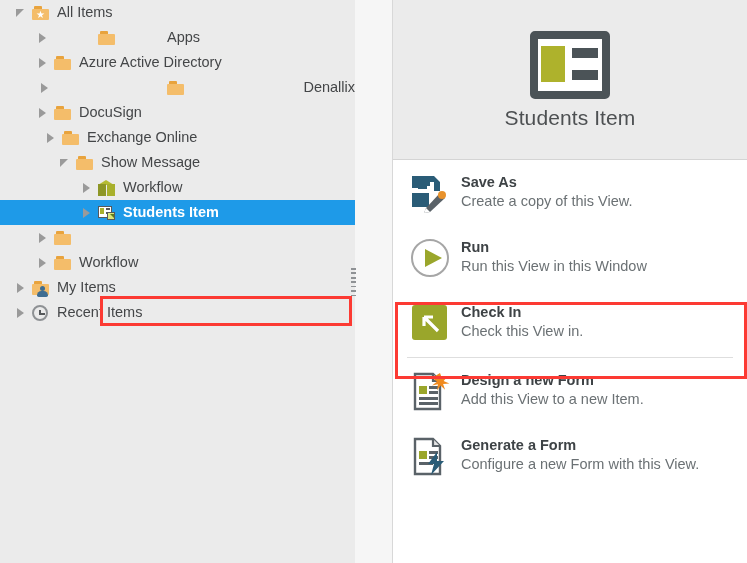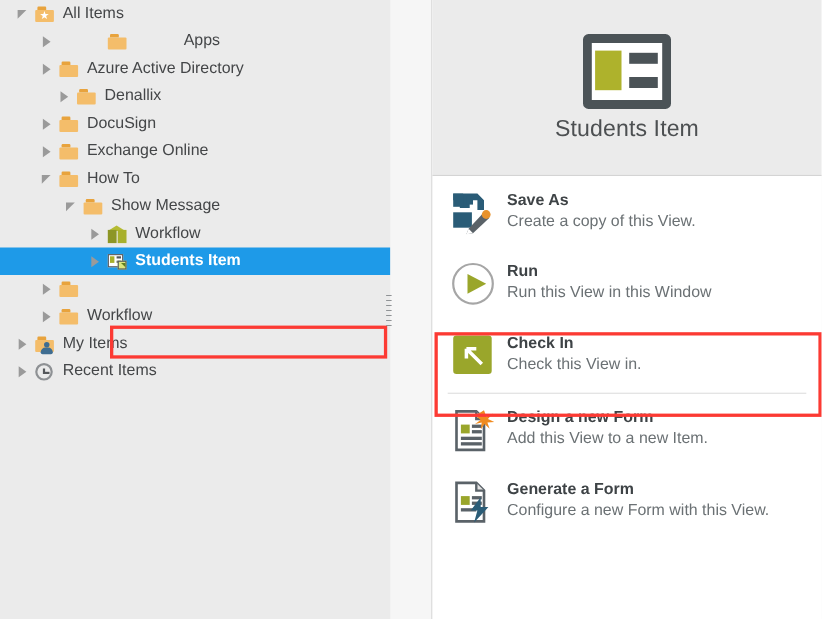--- a/index.html
+++ b/index.html
@@ -438,59 +438,49 @@
         <div class="tree-row" style="padding-left: 34px;">
           <span class="twisty collapsed"></span>
           <span class="ticon">
             <span class="ic-folder">
               <span class="tab"></span>
               <span class="body"></span>
             </span>
           </span>
           <span class="tlabel">Azure Active Directory</span>
         </div>
-        <div class="tree-row" style="padding-left: 50px;">
+        <div class="tree-row" style="padding-left: 36px; justify-content: space-between;">
           <span class="twisty collapsed"></span>
           <span class="ticon">
             <span class="ic-folder">
               <span class="tab"></span>
               <span class="body"></span>
             </span>
           </span>
           <span class="tlabel">Denallix</span>
         </div>
         <div class="tree-row" style="padding-left: 34px;">
           <span class="twisty collapsed"></span>
           <span class="ticon">
             <span class="ic-folder">
               <span class="tab"></span>
               <span class="body"></span>
             </span>
           </span>
           <span class="tlabel">DocuSign</span>
         </div>
-        <div class="tree-row" style="padding-left: 34px;">
+        <div class="tree-row" style="padding-left: 34px; margin-left: 8px;">
           <span class="twisty collapsed"></span>
           <span class="ticon">
             <span class="ic-folder">
               <span class="tab"></span>
               <span class="body"></span>
             </span>
           </span>
           <span class="tlabel">Exchange Online</span>
-        </div>
-        <div class="tree-row" style="padding-left: 34px;">
-          <span class="twisty expanded"></span>
-          <span class="ticon">
-            <span class="ic-folder">
-              <span class="tab"></span>
-              <span class="body"></span>
-            </span>
-          </span>
-          <span class="tlabel">How To</span>
         </div>
         <div class="tree-row" style="padding-left: 56px;">
           <span class="twisty expanded"></span>
           <span class="ticon">
             <span class="ic-folder">
               <span class="tab"></span>
               <span class="body"></span>
             </span>
           </span>
           <span class="tlabel">Show Message</span>

